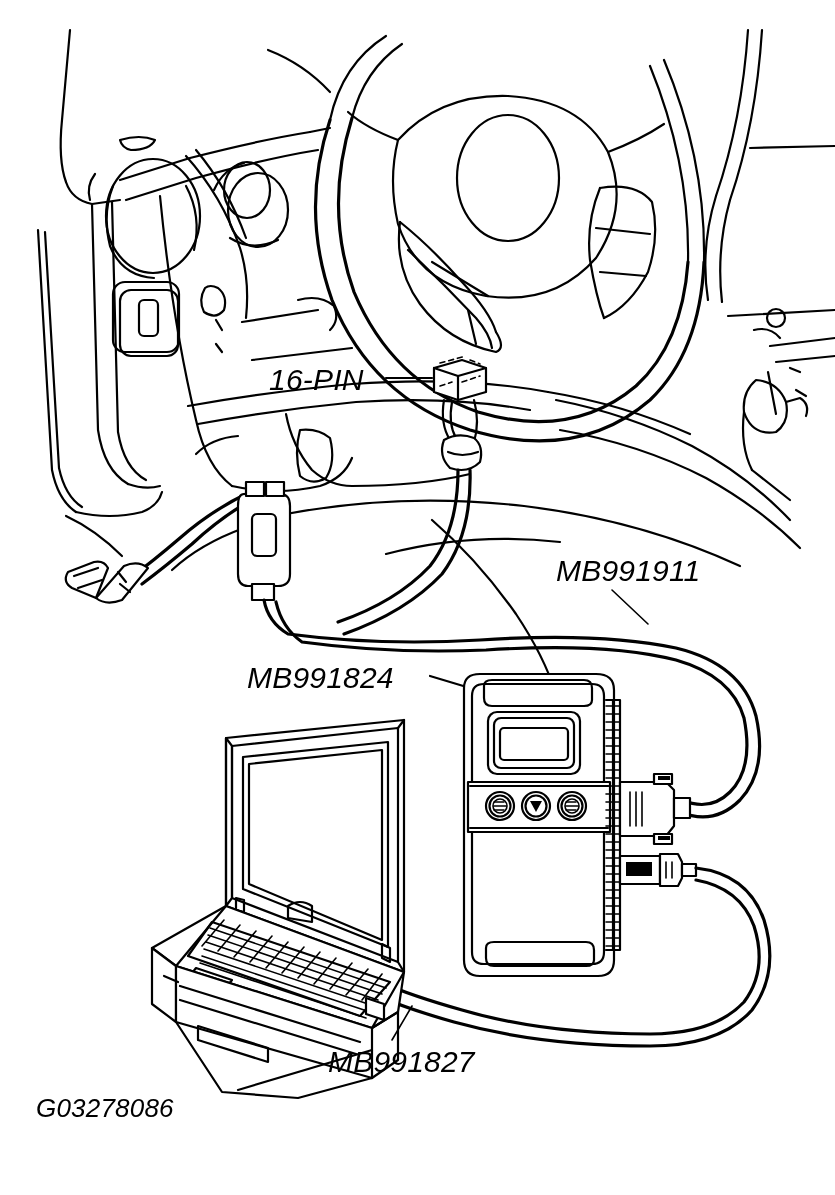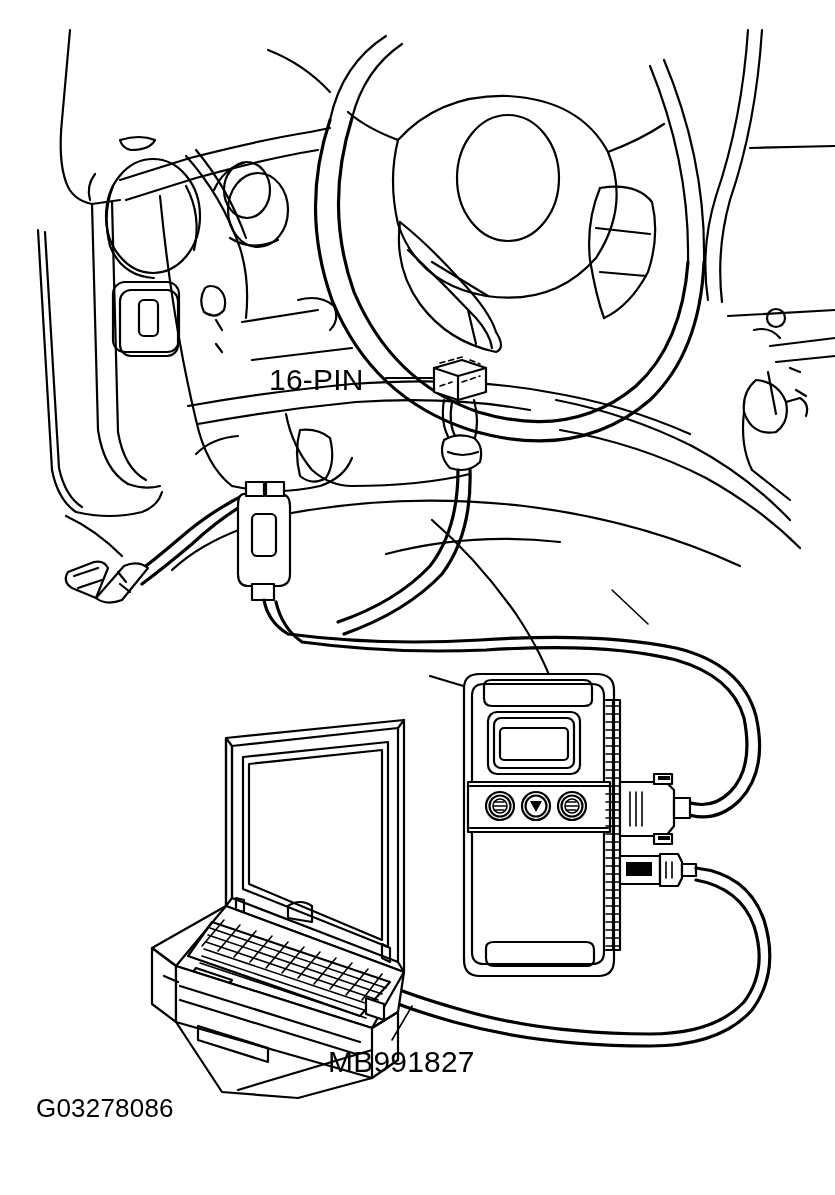--- a/index.html
+++ b/index.html
@@ -10,20 +10,21 @@
   }
   body {
     font-family: "Liberation Sans", sans-serif;
   }
   #figure-root {
     position: relative;
     width: 835px;
     height: 1195px;
     background: #a21caf;
     overflow: hidden;
+    font-style: italic;
   }
   #figure-svg {
     position: absolute;
     left: 0;
     top: 0;
     width: 835px;
     height: 1195px;
     display: block;
   }
   .lbl {
@@ -362,19 +363,21 @@
       <path class="ln" d="M176 1022 L222 1092 L298 1098 L372 1078"></path>
       <path class="ln" d="M238 1090 L372 1050"></path>
 
       <path class="fillW" d="M366 998 L384 1004 L384 1020 L366 1014 Z"></path>
     </g>
 
   </svg>
 
   <div class="lbl lbl-pin" id="label-16pin">16-PIN</div>
 
-
+  <div class="lbl lbl-part" id="label-991911">MB991911</div>
+
+  <div class="lbl lbl-part" id="label-991824">MB991824</div>
 
   <div class="lbl lbl-part" id="label-991827">MB991827</div>
 
   <div class="lbl lbl-fig" id="label-figid">G03278086</div>
 
 </div>
 
 </body></html>

